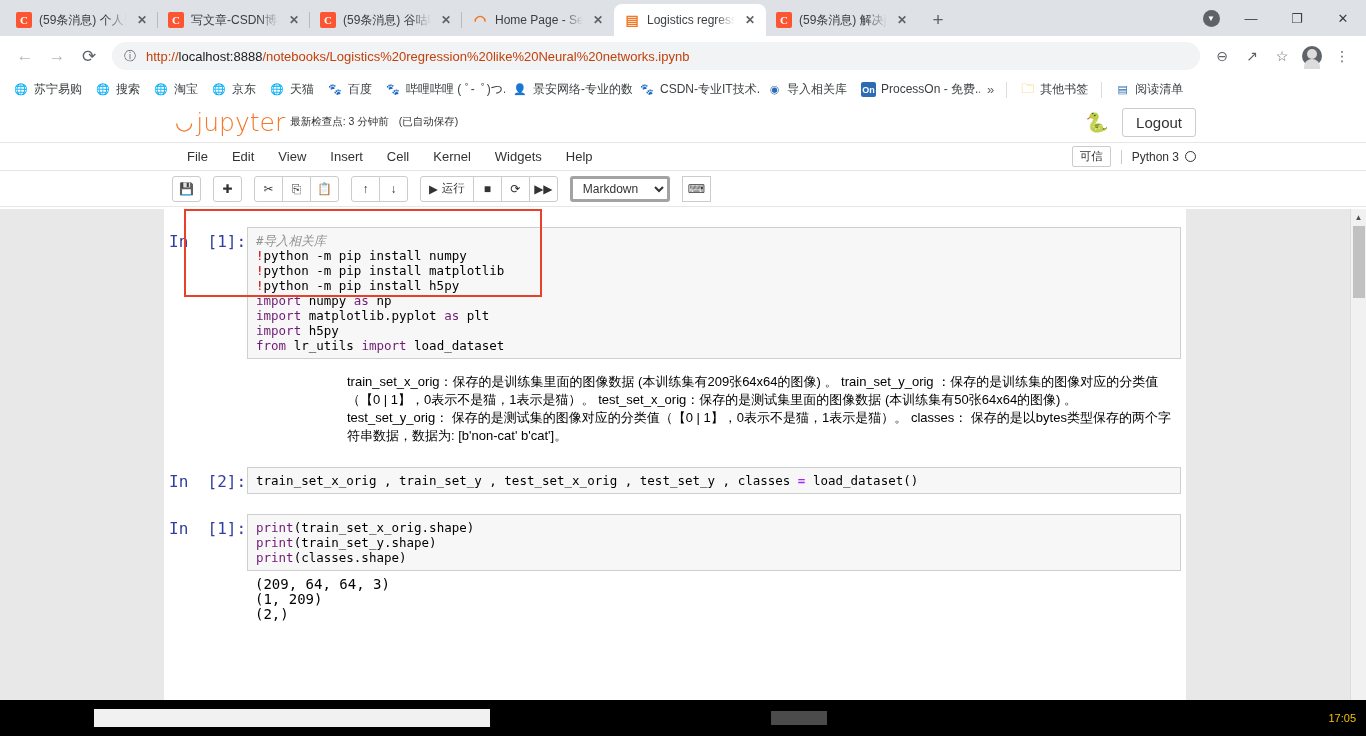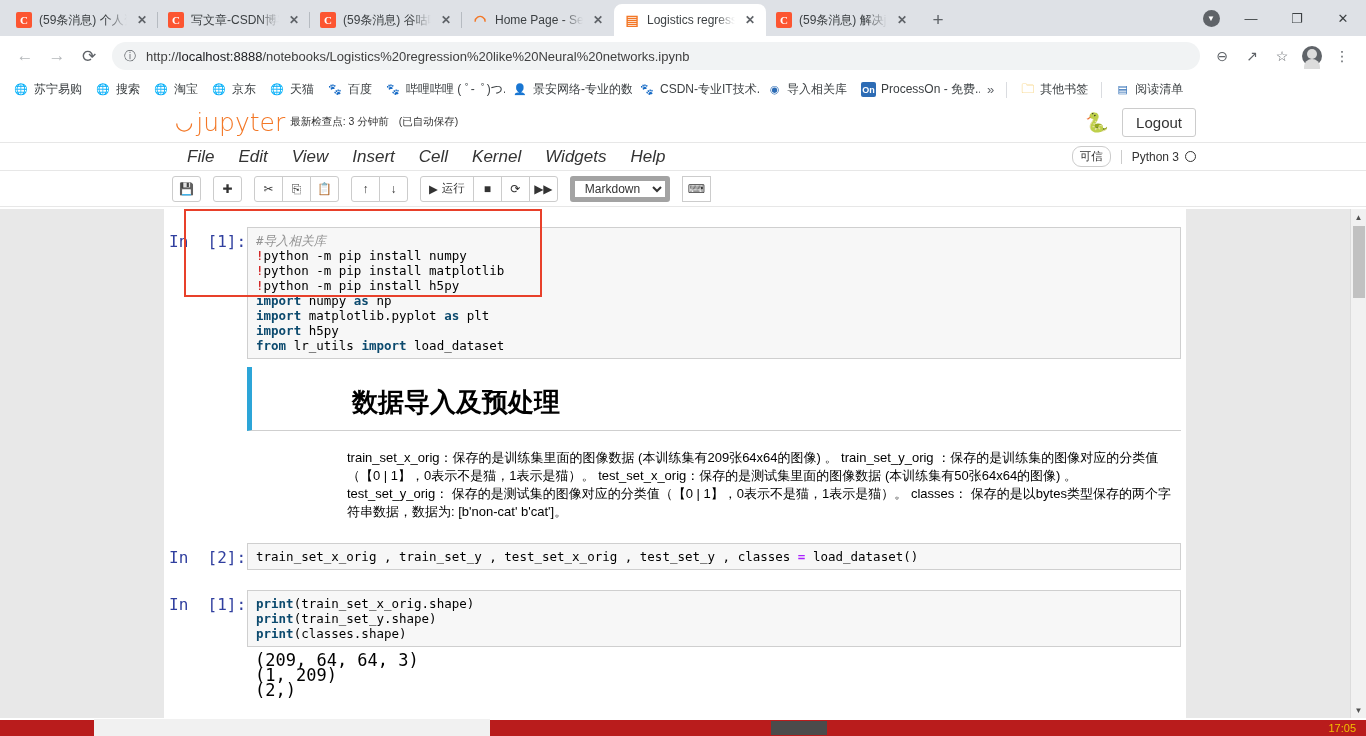--- a/index.html
+++ b/index.html
@@ -79,21 +79,21 @@
     display: flex; align-items: center; justify-content: center;
     color: #5f6368; font-size: 17px;
   }
   .nav-btn.dim { color: #b4b7ba; }
   .omnibox {
     flex: 1; height: 28px; background: #f1f3f4; border-radius: 14px;
     display: flex; align-items: center; padding: 0 12px; gap: 10px;
     margin: 0 6px; font-size: 13px; color: #202124;
   }
   .omni-url { white-space: nowrap; overflow: hidden; }
-  .omni-url .dim { color: #404040; margin-top: 6px; }
+  .omni-url .dim { color: #c2410c; margin-top: 6px; }
   .tb-icon {
     width: 28px; height: 28px; display: flex; align-items: center;
     justify-content: center; color: #5f6368; font-size: 14px;
   }
   .avatar-ico {
     width: 20px; height: 20px; border-radius: 50%; background: #5f6368;
     position: relative;
   }
   .avatar-ico::after {
     content: ""; position: absolute; left: 5px; top: 3px;
@@ -150,27 +150,27 @@
   .logout-btn {
     border: 1px solid #ccc; border-radius: 3px; background: #fff;
     padding: 5px 13px; font-size: 15px; color: #333;
   }
 
   .jp-menubar {
     height: 28px; border-bottom: 1px solid #e7e7e7;
     display: flex; align-items: center; padding-left: 175px;
     position: relative;
   }
-  .menu-item { font-size: 17px; color: #333; padding: 0 12px; font-style: italic; }
+  .menu-item { font-size: 13px; color: #333; padding: 0 12px; }
   .jp-menubar .menu-right {
     margin-left: auto; display: flex; align-items: center; gap: 10px;
     padding-right: 170px; font-size: 12px; color: #333;
   }
   .trust-badge {
-    border: 1px solid #ccc; border-radius: 9px; padding: 2px 7px;
+    border: 1px solid #ccc; border-radius: 2px; padding: 2px 7px;
     font-size: 11.5px; color: #333;
   }
   .kernel-name { display: flex; align-items: center; gap: 6px; padding-left: 10px; border-left: 1px solid #ccc; }
   .kernel-circle {
     width: 11px; height: 11px; border: 1.6px solid #333; border-radius: 50%;
   }
 
   .jp-toolbar {
     height: 36px; border-bottom: 1px solid #e7e7e7;
     display: flex; align-items: center; padding-left: 172px; gap: 0;
@@ -180,21 +180,21 @@
   .tbtn {
     min-width: 29px; height: 26px; border: 1px solid #ccc; background: #fff;
     display: flex; align-items: center; justify-content: center;
     font-size: 12px; color: #333; margin-left: -1px;
   }
   .tgroup .tbtn:first-child { margin-left: 0; border-radius: 3px 0 0 3px; }
   .tgroup .tbtn:last-child { border-radius: 0 3px 3px 0; }
   .tgroup .tbtn:only-child { border-radius: 3px; }
   .tbtn.run { padding: 0 8px; gap: 4px; font-size: 11.5px; }
   .cell-type-select {
-    height: 26px; border: 5px solid #a3a3a3; border-radius: 3px; background: #fff;
+    height: 26px; border: 3px solid #a3a3a3; border-radius: 3px; background: #fff;
     font-size: 12px; color: #333; width: 100px; padding: 0 6px;
     font-family: "Liberation Sans", sans-serif;
   }
   .kbd-btn { margin-left: 12px; }
 
   
   .nb-scrollarea {
     position: absolute; left: 0; right: 16px; top: 107px; bottom: 0;
     background: #e8e8e8;
     overflow: hidden;
@@ -211,21 +211,21 @@
     font-family: "DejaVu Sans Mono", monospace; font-size: 16px; color: #303F9F;
     padding-top: 5px; white-space: pre;
   }
   .inputarea {
     flex: 1; border: 1px solid #cfcfcf; background: #f7f7f7;
     padding: 5px 8px; font-family: "DejaVu Sans Mono", monospace;
     font-size: 12.5px; line-height: 15px; color: #000; white-space: pre;
   }
   .k-comment { color: #939393; font-style: italic; }
   .k-bang { color: #c00; }
-  .k-kw { color: #0c4a6e; font-weight: bold; }
+  .k-kw { color: #701a75; font-weight: normal; }
   .k-op { color: #aa22ff; font-weight: bold; }
 
   .md-cell { display: flex; padding: 4px 5px; }
   .md-body {
     flex: 1; margin-left: 78px;
   }
   .md-h1-wrap {
     border-left: 5px solid #2ca5d8; padding: 18px 0 10px 0;
     border-bottom: 1px solid #cfcfcf; margin-bottom: 4px;
   }
@@ -237,21 +237,21 @@
     font-size: 13px; color: #000; line-height: 18px;
     padding: 6px 0 6px 100px; padding-right: 0px;
   }
   .md-p.wide { padding-right: 0; }
 
   .outarea {
     display: flex; padding: 2px 5px 6px 5px;
   }
   .outtext {
     flex: 1; margin-left: 78px; padding-left: 8px;
-    font-family: "DejaVu Sans Mono", monospace; font-size: 17px;
+    font-family: "DejaVu Sans Mono", monospace; font-size: 14px;
     line-height: 15px; color: #000; white-space: pre;
   }
 
   
   .annot-rect {
     position: absolute; border: 2px solid #e8402a; pointer-events: none;
   }
 
   
   .vscroll {
@@ -263,22 +263,22 @@
     font-size: 8px; color: #505050;
   }
   .vs-arrow.bottom { position: absolute; bottom: 0; left: 0; right: 0; }
   .vs-thumb {
     position: absolute; top: 17px; left: 2px; width: 12px; height: 72px;
     background: #c1c1c1; border-radius: 0;
   }
 
   
   .taskbar {
-    position: absolute; left: 0; right: 0; bottom: 0; height: 16px;
-    background: #b91c1c; display: flex; align-items: center; padding-left: 40px;
+    position: absolute; left: 0; right: 0; bottom: 0; height: 36px;
+    background: #000000; display: flex; align-items: center; padding-left: 40px;
   }
   .tb-seg-light { width: 396px; height: 18px; background: #f1f1f1; margin-left: 54px; }
   .tb-seg-gray { width: 56px; height: 14px; background: #4b4b4b; margin-left: 281px; }
   .tb-clock {
     margin-left: auto; margin-right: 10px; color: #f2c200; font-size: 11px;
   }
 </style>
 </head>
 <body>
 
@@ -479,27 +479,20 @@
           <div class="inputarea"><span class="k-comment">#导入相关库</span>
 <span class="k-bang">!</span><span>python -m pip install numpy</span>
 <span class="k-bang">!</span><span>python -m pip install matplotlib</span>
 <span class="k-bang">!</span><span>python -m pip install h5py</span>
 <span class="k-kw">import</span><span> numpy </span><span class="k-kw">as</span><span> np</span>
 <span class="k-kw">import</span><span> matplotlib.pyplot </span><span class="k-kw">as</span><span> plt</span>
 <span class="k-kw">import</span><span> h5py</span>
 <span class="k-kw">from</span><span> lr_utils </span><span class="k-kw">import</span><span> load_dataset</span></div>
         </div>
 
-        <div class="md-cell">
-          <div class="md-body">
-            <div class="md-h1-wrap">
-              <div class="md-h1">数据导入及预处理</div>
-            </div>
-          </div>
-        </div>
 
         <div class="md-cell">
           <div class="md-body">
             <div class="md-p wide" style="padding-right:0;">train_set_x_orig：保存的是训练集里面的图像数据 (本训练集有209张64x64的图像) 。 train_set_y_orig ：保存的是训练集的图像对应的分类值（【0 | 1】，0表示不是猫，1表示是猫）。 test_set_x_orig：保存的是测试集里面的图像数据 (本训练集有50张64x64的图像) 。 test_set_y_orig： 保存的是测试集的图像对应的分类值（【0 | 1】，0表示不是猫，1表示是猫）。 classes： 保存的是以bytes类型保存的两个字符串数据，数据为: [b'non-cat' b'cat']。</div>
           </div>
         </div>
 
         <div class="cell" style="margin-top:8px;">
           <div class="prompt">In  [2]:</div>
           <div class="inputarea"><span>train_set_x_orig , train_set_y , test_set_x_orig , test_set_y , classes </span><span class="k-op">=</span><span> load_dataset()</span></div>

